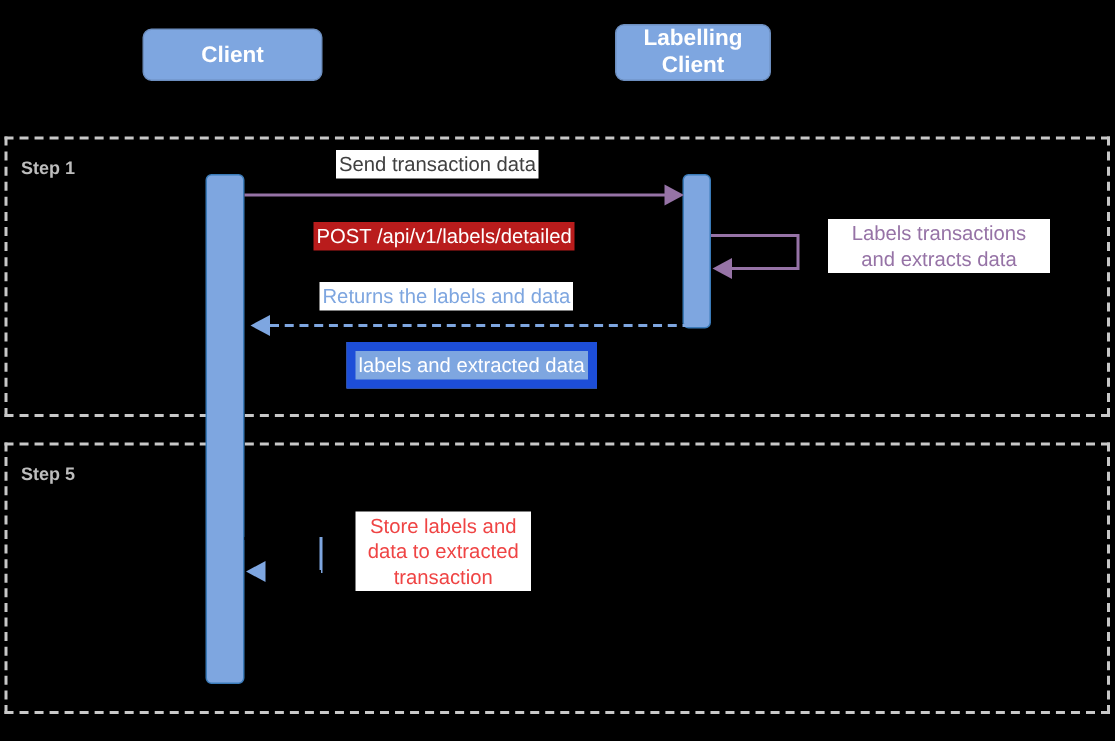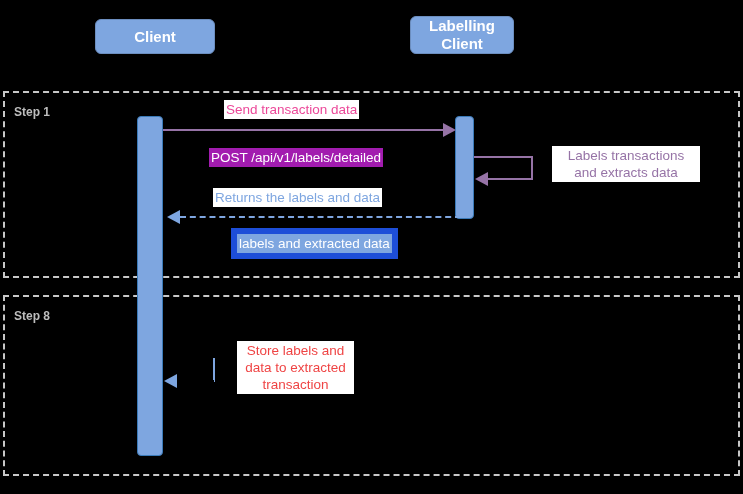--- a/index.html
+++ b/index.html
@@ -100,30 +100,30 @@
 
   
   .msg-label {
     position: absolute;
     font-size: 13.5px;
     line-height: 17px;
     white-space: nowrap;
     padding: 1px 2px;
   }
   .msg-label.plain-purple {
-    color: #ec4899;
+    color: #404040;
     background: #ffffff;
   }
   .msg-label.plain-blue {
     color: #7EA6E0;
     background: #ffffff;
   }
   .msg-label.chip-purple {
     color: #ffffff;
-    background: #a21caf;
+    background: #b91c1c;
   }
   .msg-label.chip-blue {
     color: #ffffff;
     background: #7EA6E0;
     border: 6px solid #1d4ed8;
   }
   .msg-label.note-purple {
     color: #9673a6;
     background: #ffffff;
     white-space: normal;
@@ -149,21 +149,21 @@
     <span>
       <span>Labelling</span><br>
       <span>Client</span>
     </span>
   </div>
 
   <div class="frame" style="left:3px; top:75px; width:737px; height:187px;"></div>
   <div class="frame-label" style="left:14px; top:89px;">Step 1</div>
 
   <div class="frame" style="left:3px; top:279px; width:737px; height:181px;"></div>
-  <div class="frame-label" style="left:14px; top:293px;">Step 8</div>
+  <div class="frame-label" style="left:14px; top:293px;">Step 5</div>
 
   <div class="activation" style="left:137px; top:100px; width:26px; height:340px;"></div>
 
   <div class="activation" style="left:455px; top:100px; width:19px; height:103px;"></div>
 
   <div class="msg-label plain-purple" style="left:224px; top:84px;">Send transaction data</div>
   <div class="line solid-purple" style="left:163px; top:113px; width:281px;"></div>
   <div class="arrow-right" style="left:443px; top:107px;"></div>
 
   <div class="msg-label chip-purple" style="left:209px; top:132px;">POST /api/v1/labels/detailed</div>

